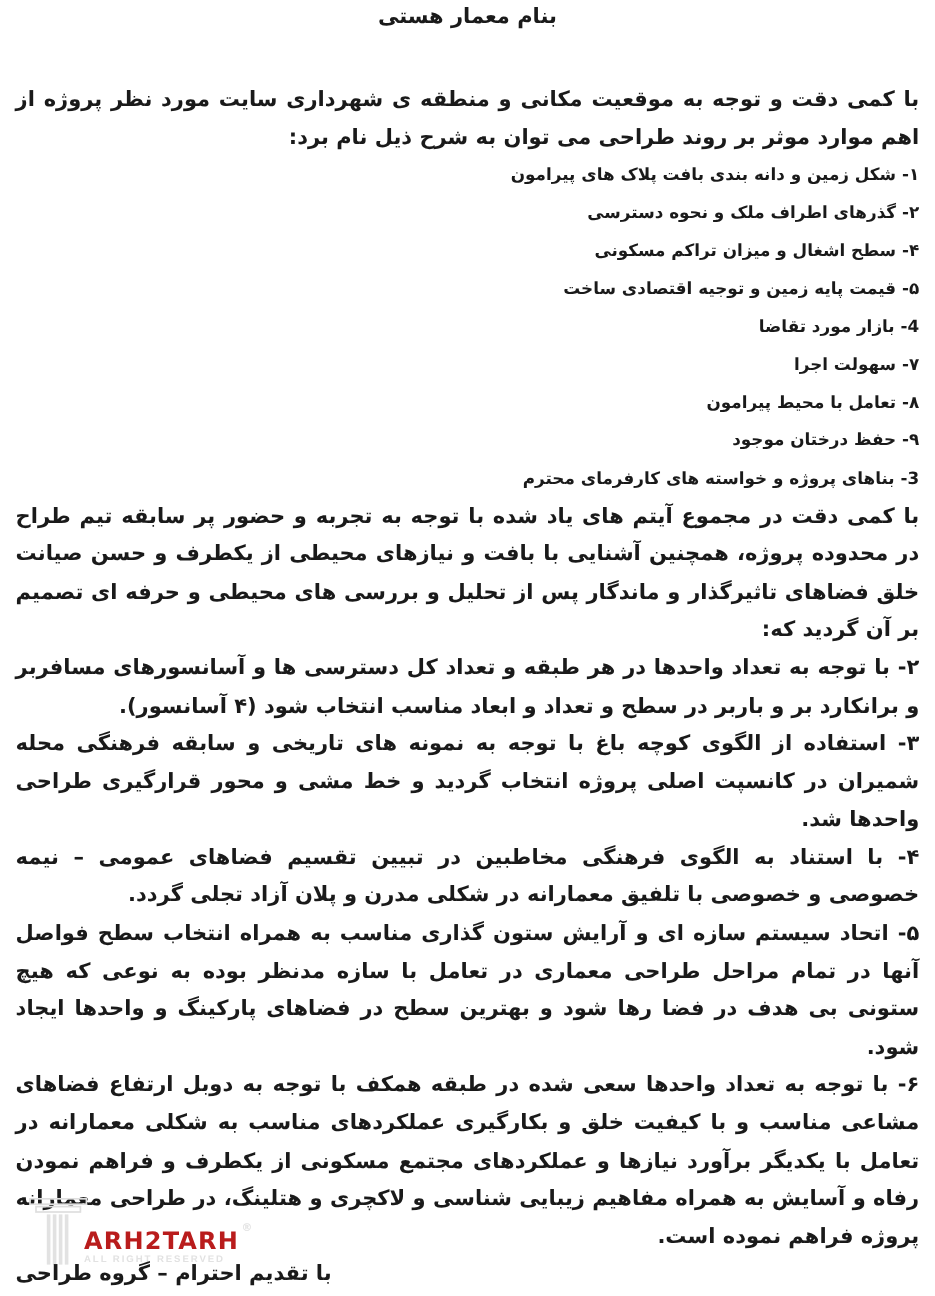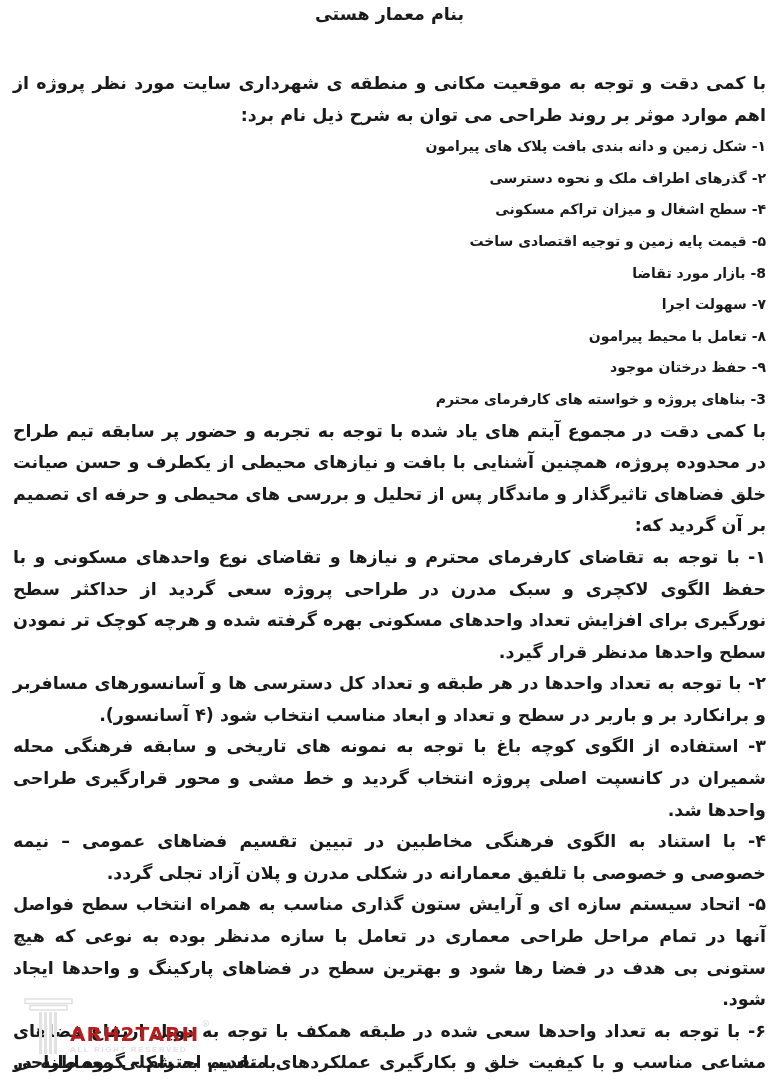--- a/index.html
+++ b/index.html
@@ -83,31 +83,30 @@
 
   <h1 class="doc-title">بنام معمار هستی</h1>
 
   <p class="doc-para">با کمی دقت و توجه به موقعیت مکانی و منطقه ی شهرداری سایت مورد نظر پروژه از اهم موارد موثر بر روند طراحی می توان به شرح ذیل نام برد:</p>
 
   <div>
     <div class="doc-line">۱- شکل زمین و دانه بندی بافت پلاک های پیرامون</div>
     <div class="doc-line">۲- گذرهای اطراف ملک و نحوه دسترسی</div>
     <div class="doc-line">۴- سطح اشغال و میزان تراکم مسکونی</div>
     <div class="doc-line">۵- قیمت پایه زمین و توجیه اقتصادی ساخت</div>
-    <div class="doc-line">8- بازار مورد تقاضا</div>
+    <div class="doc-line">4- بازار مورد تقاضا</div>
     <div class="doc-line">۷- سهولت اجرا</div>
     <div class="doc-line">۸- تعامل با محیط پیرامون</div>
     <div class="doc-line">۹- حفظ درختان موجود</div>
     <div class="doc-line">3- بناهای پروژه و خواسته های کارفرمای محترم</div>
   </div>
 
   <p class="doc-para">با کمی دقت در مجموع آیتم های یاد شده با توجه به تجربه و حضور پر سابقه تیم طراح در محدوده پروژه، همچنین آشنایی با بافت و نیازهای محیطی از یکطرف و حسن صیانت خلق فضاهای تاثیرگذار و ماندگار پس از تحلیل و بررسی های محیطی و حرفه ای تصمیم بر آن گردید که:</p>
 
   <div>
-    <p class="doc-para">۱- با توجه به تقاضای کارفرمای محترم و نیازها و تقاضای نوع واحدهای مسکونی و با حفظ الگوی لاکچری و سبک مدرن در طراحی پروژه سعی گردید از حداکثر سطح نورگیری برای افزایش تعداد واحدهای مسکونی بهره گرفته شده و هرچه کوچک تر نمودن سطح واحدها مدنظر قرار گیرد.</p>
     <p class="doc-para">۲- با توجه به تعداد واحدها در هر طبقه و تعداد کل دسترسی ها و آسانسورهای مسافربر و برانکارد بر و باربر در سطح و تعداد و ابعاد مناسب انتخاب شود (۴ آسانسور).</p>
     <p class="doc-para">۳- استفاده از الگوی کوچه باغ با توجه به نمونه های تاریخی و سابقه فرهنگی محله شمیران در کانسپت اصلی پروژه انتخاب گردید و خط مشی و محور قرارگیری طراحی واحدها شد.</p>
     <p class="doc-para">۴- با استناد به الگوی فرهنگی مخاطبین در تبیین تقسیم فضاهای عمومی – نیمه خصوصی و خصوصی با تلفیق معمارانه در شکلی مدرن و پلان آزاد تجلی گردد.</p>
     <p class="doc-para">۵- اتحاد سیستم سازه ای و آرایش ستون گذاری مناسب به همراه انتخاب سطح فواصل آنها در تمام مراحل طراحی معماری در تعامل با سازه مدنظر بوده به نوعی که هیچ ستونی بی هدف در فضا رها شود و بهترین سطح در فضاهای پارکینگ و واحدها ایجاد شود.</p>
     <p class="doc-para">۶- با توجه به تعداد واحدها سعی شده در طبقه همکف با توجه به دوبل ارتفاع فضاهای مشاعی مناسب و با کیفیت خلق و بکارگیری عملکردهای مناسب به شکلی معمارانه در تعامل با یکدیگر برآورد نیازها و عملکردهای مجتمع مسکونی از یکطرف و فراهم نمودن رفاه و آسایش به همراه مفاهیم زیبایی شناسی و لاکچری و هتلینگ، در طراحی معمارانه پروژه فراهم نموده است.</p>
   </div>
 
   <div class="watermark">
     <svg class="wm-col" width="50" height="56" viewBox="0 0 50 56" aria-hidden="true">
       <rect x="1" y="1" width="47" height="4.5" fill="none" stroke="#dedede" stroke-width="1.4"></rect>

